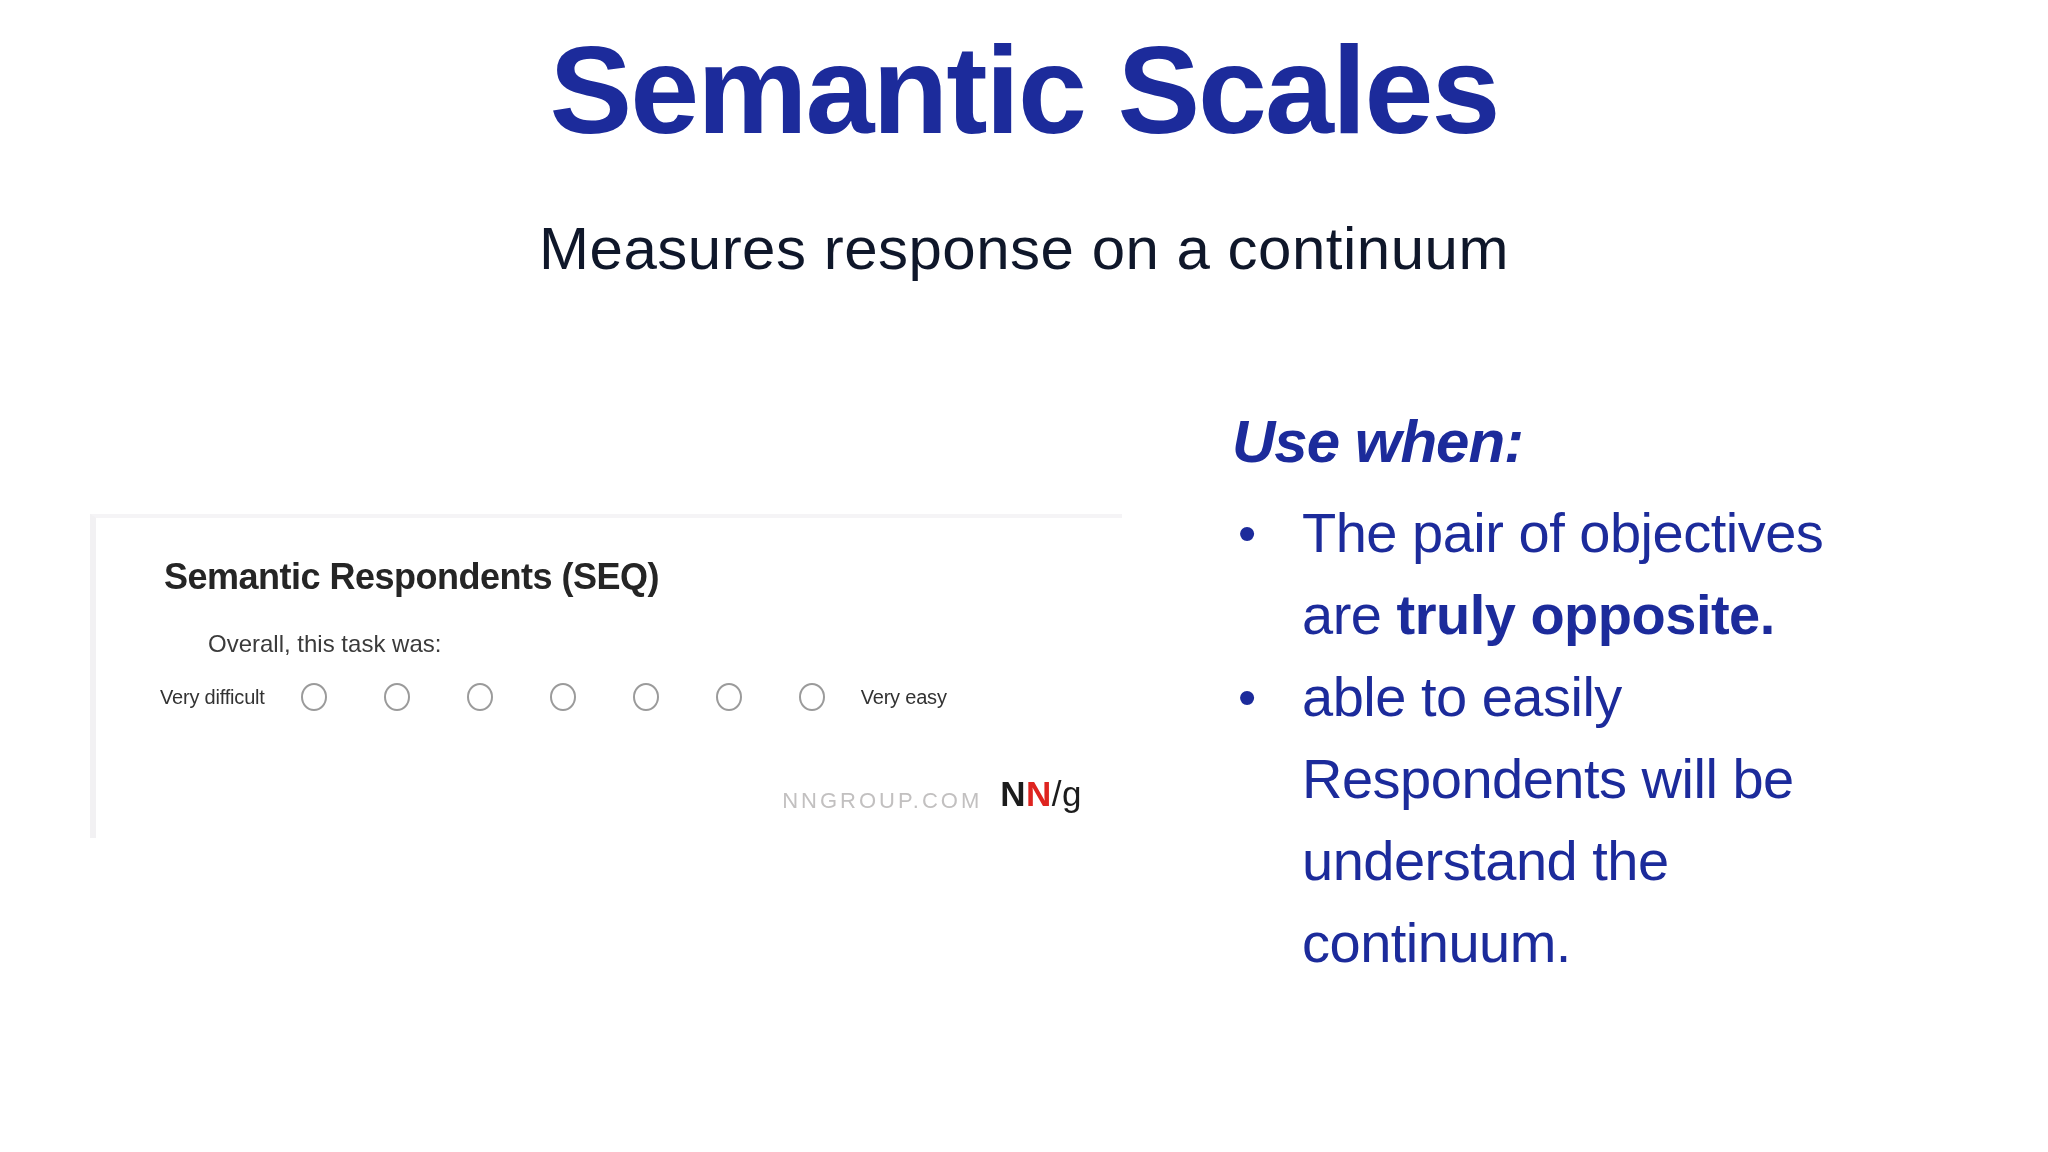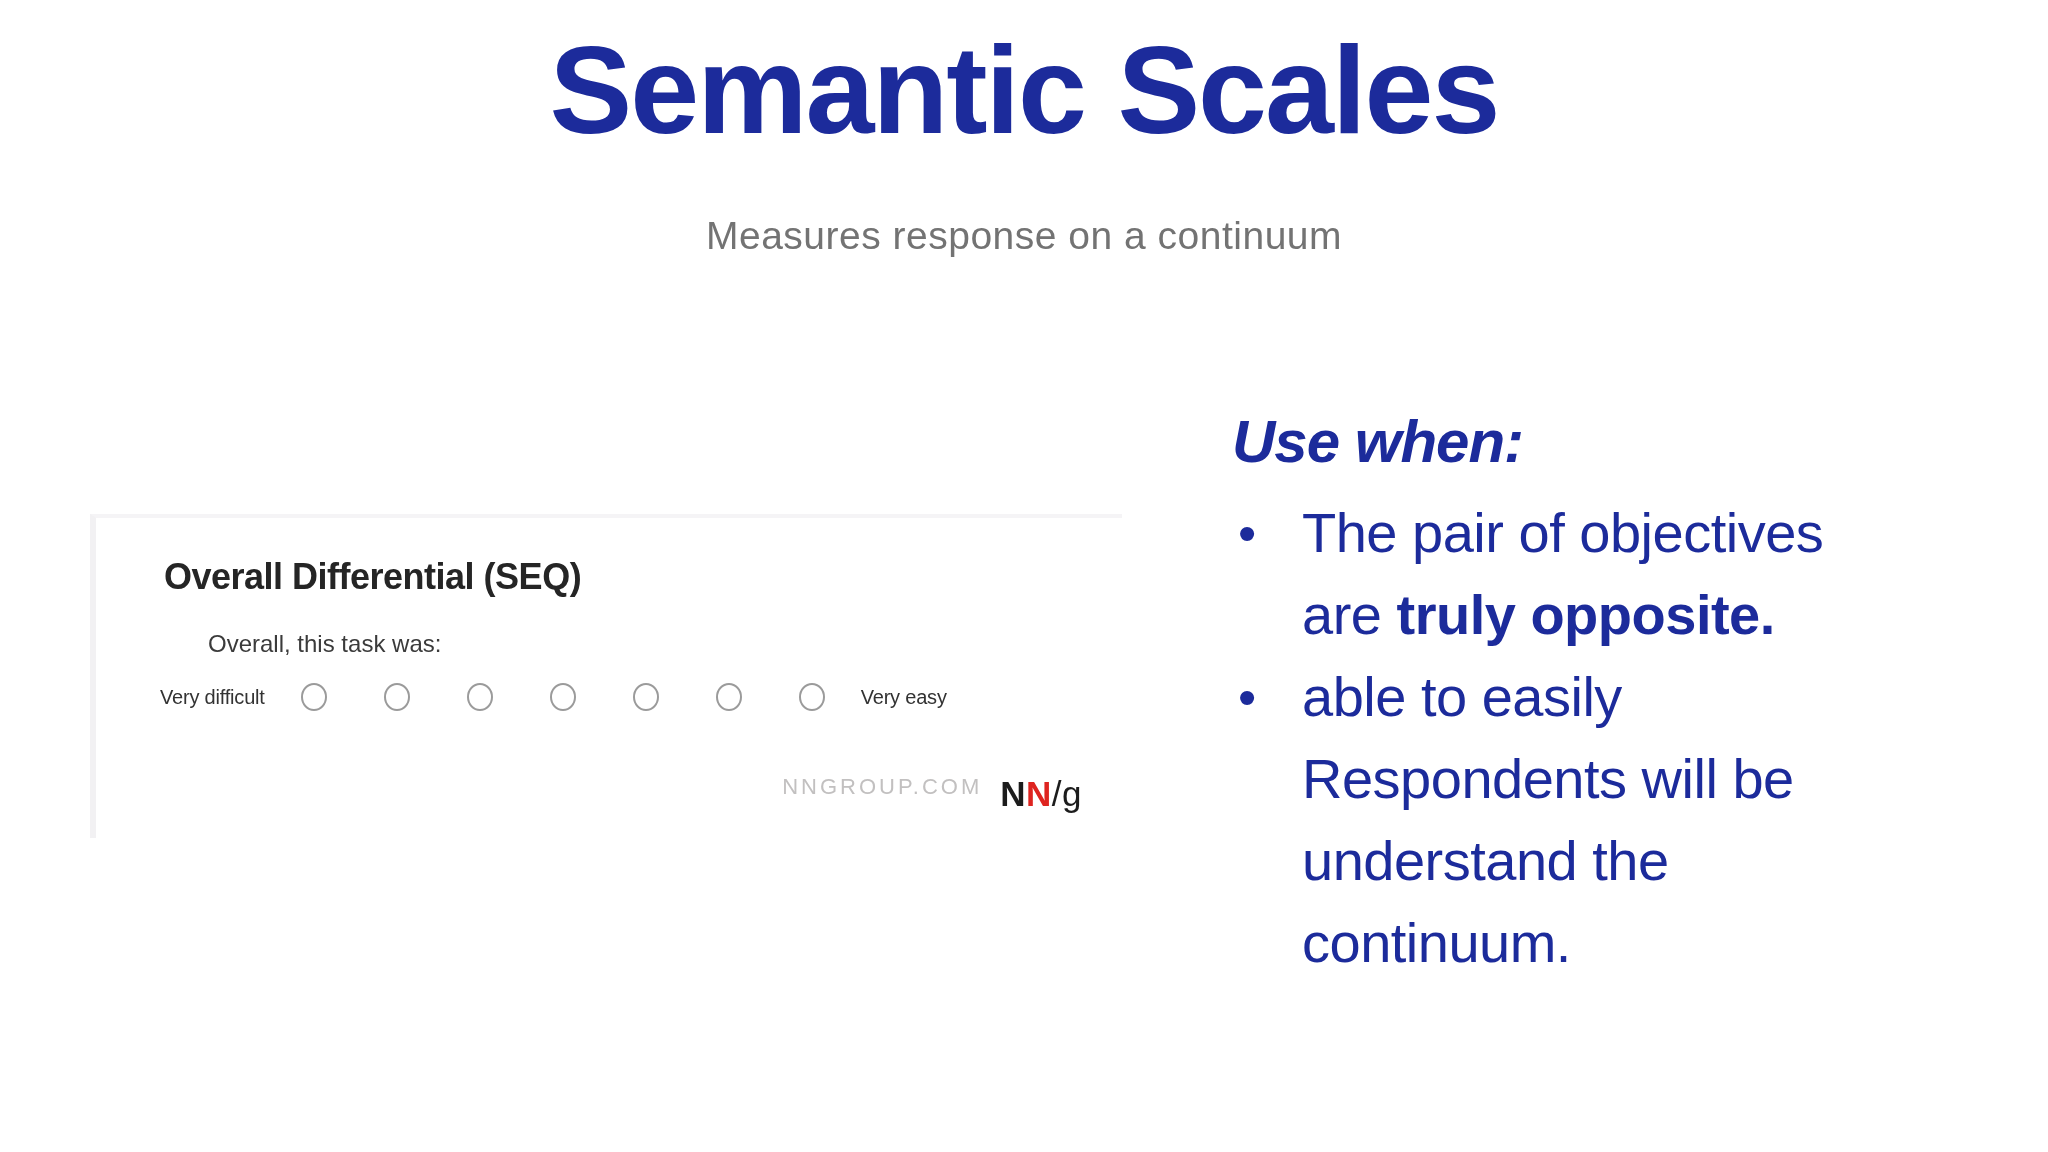--- a/index.html
+++ b/index.html
@@ -8,21 +8,21 @@
     font-family:"Liberation Sans",sans-serif;
   }
   
   .title{
     position:absolute;top:10px;left:0;right:0;text-align:center;
     font-size:124px;font-weight:700;letter-spacing:-2px;color:#1c2b9b;
     line-height:1.3;
   }
   .subtitle{
     position:absolute;top:214px;left:0;right:0;text-align:center;
-    font-size:39px;font-weight:400;color:#737373;letter-spacing:0.5px;
+    font-size:60px;font-weight:400;color:#0f172a;letter-spacing:0.5px;
   }
   
   .card{
     position:absolute;left:90px;top:514px;width:1032px;height:324px;
     background:#ffffff;box-sizing:border-box;
     border-left:6px solid #f2f1f3;border-top:4px solid #f5f4f6;
   }
   .card-heading{
     position:absolute;left:68px;top:38px;
     font-size:36px;font-weight:700;color:#252525;letter-spacing:-0.5px;
@@ -41,21 +41,21 @@
   .radio-group{
     display:flex;align-items:center;gap:57px;margin-left:36px;
   }
   .radio-group .radio{
     width:26px;height:28px;border:2.5px solid #9b9b9b;border-radius:50%;
     background:#ffffff;box-sizing:border-box;flex:0 0 auto;
   }
   .scale-label.right{margin-left:36px;}
   .card-footer{
     position:absolute;right:40px;top:256px;
-    display:flex;align-items:flex-start;gap:18px;white-space:nowrap;
+    display:flex;align-items:flex-end;gap:18px;white-space:nowrap;
   }
   .footer-site{
     font-size:22px;letter-spacing:3px;color:#c2c0c0;font-weight:500;
   }
   .footer-logo{font-size:35px;font-weight:700;color:#1c1c1c;letter-spacing:0.5px;}
   .footer-logo .n2{color:#de2420;}
   .footer-logo .sg{font-weight:400;}
   
   .use-when{
     position:absolute;left:1232px;top:400px;width:760px;color:#1c2b9b;
@@ -74,21 +74,21 @@
 </style>
 </head>
 <body>
 
 <div class="slide">
 
   <div class="title">Semantic Scales</div>
   <div class="subtitle">Measures response on a continuum</div>
 
   <div class="card">
-    <div class="card-heading">Overall Differential (SEQ)</div>
+    <div class="card-heading">Semantic Respondents (SEQ)</div>
     <div class="card-question">Overall, this task was:</div>
 
     <div class="scale-row">
       <span class="scale-label">Very difficult</span>
       <span class="radio-group">
           <span class="radio"></span>
           <span class="radio"></span>
           <span class="radio"></span>
           <span class="radio"></span>
           <span class="radio"></span>

